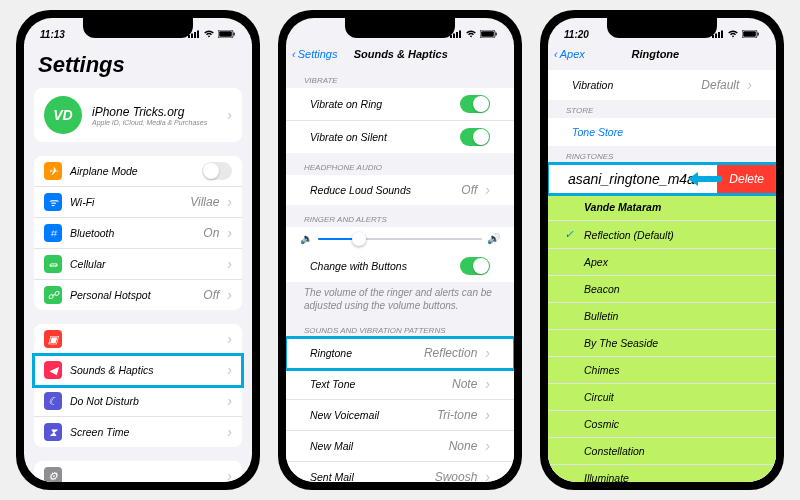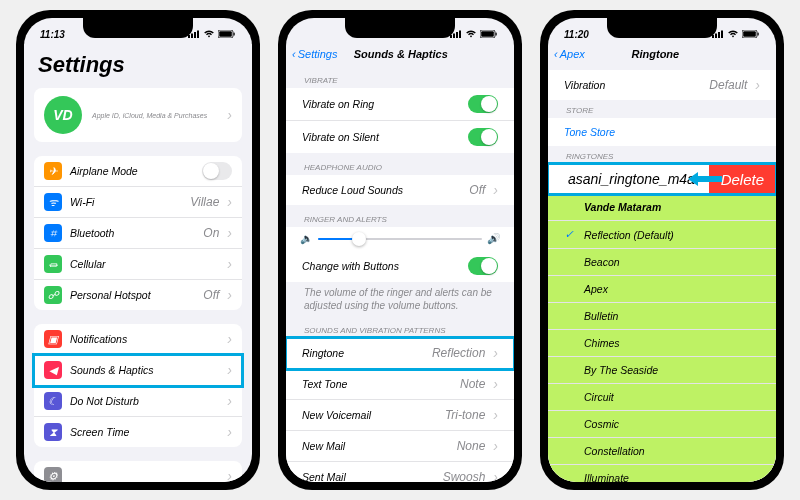--- a/index.html
+++ b/index.html
@@ -115,21 +115,21 @@
     font-size: 11px;
   }
   .nav-back { color: #007aff; display: flex; align-items: center; gap: 2px; }
   .nav-title { flex: 1; text-align: center; font-weight: 600; margin-left: -40px; }
   .section-label {
     font-size: 8px; color: #8a8a8e;
     padding: 10px 18px 3px 18px;
     text-transform: uppercase;
   }
   .flat-group { margin: 0; border-radius: 0; }
-  .flat-group .row { padding: 7px 16px; }
+  .flat-group .row { padding: 7px 24px; }
   .footnote { font-size: 10px; color: #8a8a8e; padding: 4px 18px; line-height: 1.3; }
   .slider-row { padding: 6px 14px; display: flex; align-items: center; gap: 6px; }
   .vol-icon { color: #8a8a8e; font-size: 10px; }
   .slider-track {
     flex: 1; height: 2px; background: #d1d1d6; position: relative; border-radius: 1px;
   }
   .slider-fill { position: absolute; left:0; top:0; height:100%; background:#007aff; border-radius:1px; }
   .slider-thumb {
     position: absolute; top: 50%; transform: translate(-50%,-50%);
     width: 14px; height: 14px; background: #fff; border-radius: 50%;
@@ -157,21 +157,21 @@
   }
   .swipe-content {
     background: #fff; flex: 1;
     display: flex; align-items: center;
     padding: 7px 20px;
     font-size: 14px;
     overflow: hidden;
   }
   .delete-btn {
     background: #ff3b30; color: #fff;
-    padding: 0 12px; font-size: 15px;
+    padding: 0 12px; font-size: 12px;
     display: flex; align-items: center;
   }
   .arrow-callout {
     position: absolute;
     right: 54px; top: 50%; transform: translateY(-50%);
     width: 34px; height: 18px;
     z-index: 5;
   }
   .arrow-callout svg { width: 100%; height: 100%; }
   .link-blue { color: #007aff; }
@@ -206,20 +206,21 @@
               <rect x="15.5" y="2.5" width="1.2" height="3" rx="0.6" fill="#000"></rect>
             </svg>
           </span>
       </span>
     </div>
     <div class="title-large">Settings</div>
 
     <div class="profile-row">
       <div class="avatar">VD</div>
       <div class="profile-text">
+        <div class="name">iPhone Tricks.org</div>
         <div class="sub">Apple ID, iCloud, Media &amp; Purchases</div>
       </div>
       <span class="chev">›</span>
     </div>
 
     <div class="group" id="p1g1">
         <div class="row">
           <div class="icon-box" style="background: rgb(255, 149, 0);">
             <span>✈</span>
           </div>
@@ -256,21 +257,20 @@
           <span class="label">Personal Hotspot</span>
           <span class="value">Off</span>
           <span class="chev">›</span>
         </div>
       </div>
     <div class="group" id="p1g2">
         <div class="row">
           <div class="icon-box" style="background: rgb(255, 59, 48);">
             <span>▣</span>
           </div>
-          <span class="label">Notifications</span>
           <span class="chev">›</span>
         </div>
         <div class="row highlight">
           <div class="icon-box" style="background: rgb(255, 45, 85);">
             <span>◀</span>
           </div>
           <span class="label">Sounds &amp; Haptics</span>
           <span class="chev">›</span>
         </div>
         <div class="row">
@@ -473,37 +473,37 @@
         <div class="p3-row">
           <span class="nocheck"></span>
           <span style="font-weight: 600;">Vande Mataram</span>
         </div>
         <div class="p3-row">
           <span class="check">✓</span>
           <span>Reflection (Default)</span>
         </div>
         <div class="p3-row">
           <span class="nocheck"></span>
+          <span>Apex</span>
+        </div>
+        <div class="p3-row">
+          <span class="nocheck"></span>
           <span>Beacon</span>
         </div>
         <div class="p3-row">
           <span class="nocheck"></span>
-          <span>Apex</span>
-        </div>
-        <div class="p3-row">
-          <span class="nocheck"></span>
           <span>Bulletin</span>
         </div>
         <div class="p3-row">
           <span class="nocheck"></span>
+          <span>By The Seaside</span>
+        </div>
+        <div class="p3-row">
+          <span class="nocheck"></span>
           <span>Chimes</span>
-        </div>
-        <div class="p3-row">
-          <span class="nocheck"></span>
-          <span>By The Seaside</span>
         </div>
         <div class="p3-row">
           <span class="nocheck"></span>
           <span>Circuit</span>
         </div>
         <div class="p3-row">
           <span class="nocheck"></span>
           <span>Cosmic</span>
         </div>
         <div class="p3-row">

